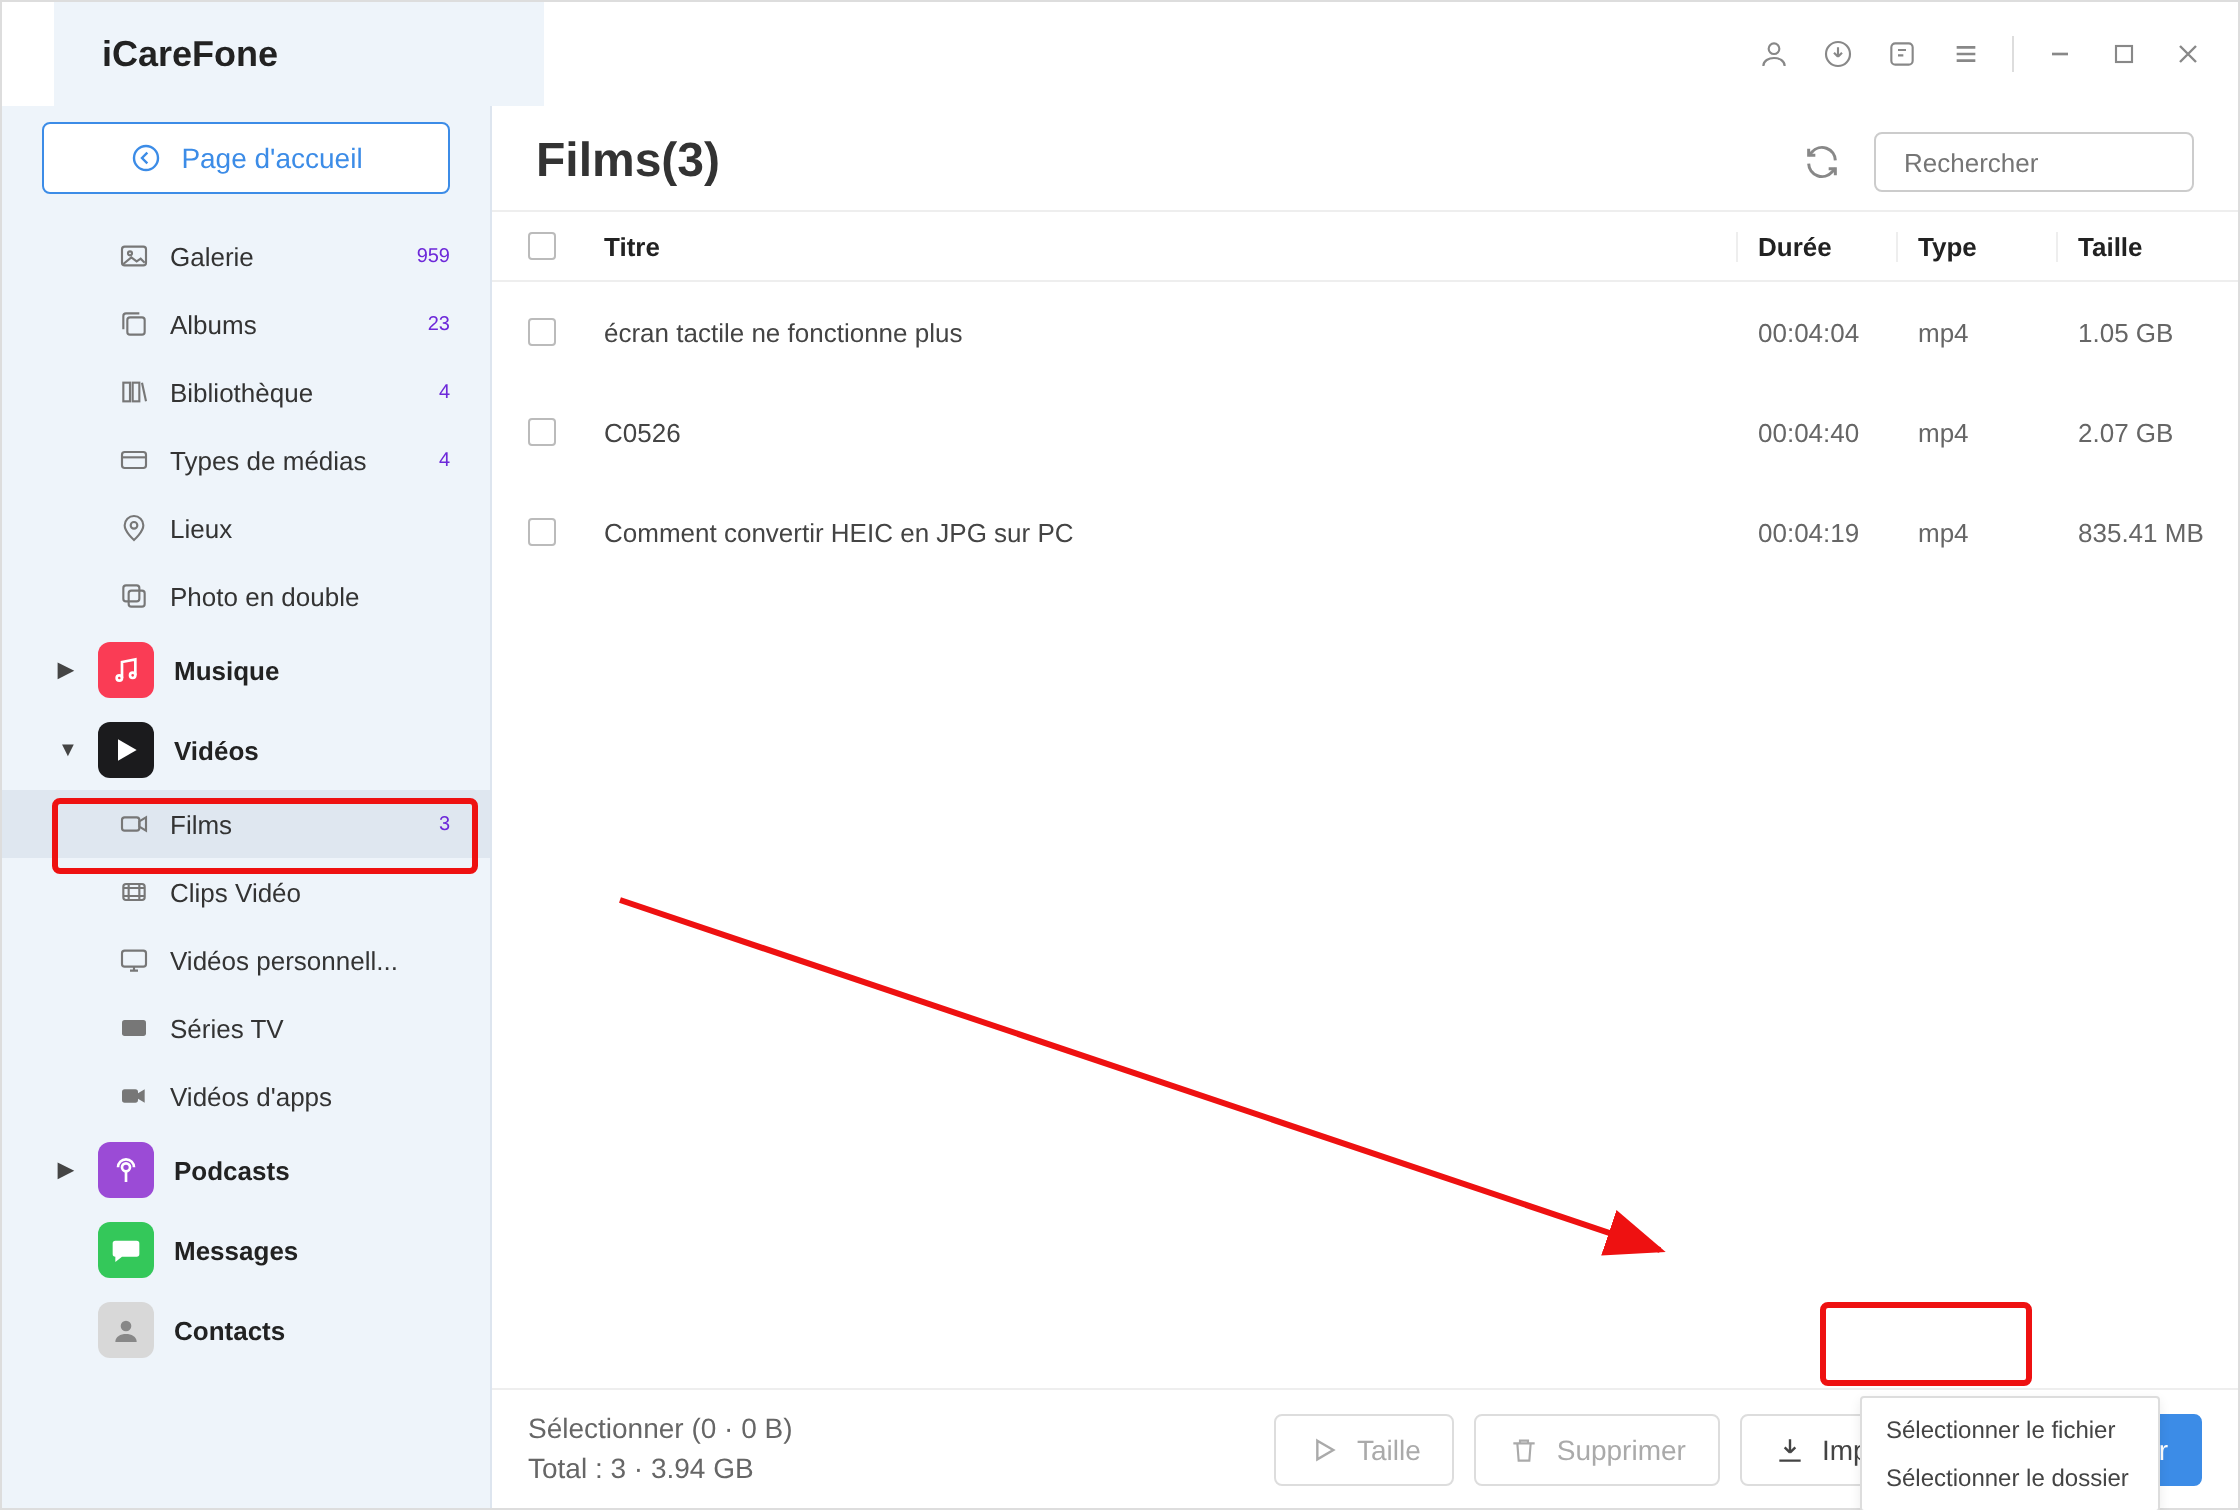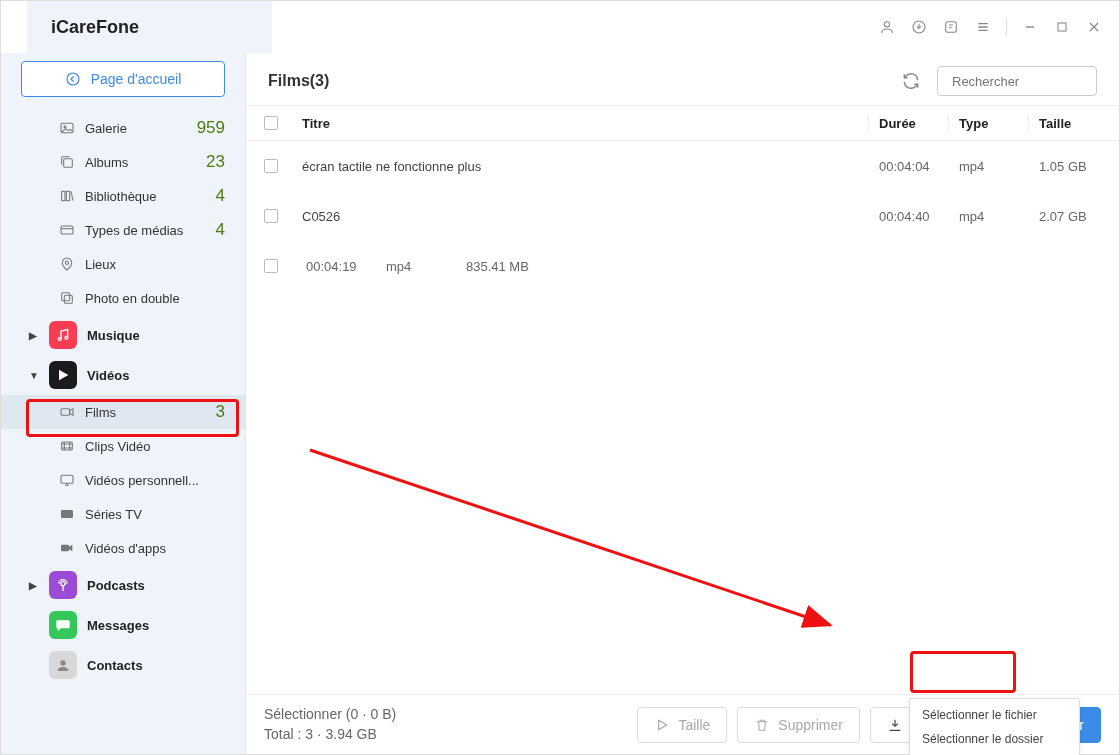--- a/index.html
+++ b/index.html
@@ -10,32 +10,32 @@
   .app-title { font-size: 18px; font-weight: 700; color: #222; }
   .topbar-right { flex: 1; display: flex; align-items: center; justify-content: flex-end; padding-right: 10px; gap: 2px; }
   .top-icon { width: 30px; height: 30px; display: flex; align-items: center; justify-content: center; color: #888; cursor: pointer; }
   .top-sep { width: 1px; height: 18px; background: #ddd; margin: 0 6px; }
   .body { display: flex; flex: 1; min-height: 0; }
   .sidebar { width: 245px; background: #eef4fa; display: flex; flex-direction: column; border-right: 1px solid #dde5ef; }
   .home-btn { margin: 8px 20px 14px 20px; height: 36px; border: 1px solid #3c8ce7; border-radius: 4px; color: #3c8ce7; background: #fff; display: flex; align-items: center; justify-content: center; gap: 10px; cursor: pointer; font-size: 14px; }
   .nav { flex: 1; overflow-y: auto; padding-bottom: 8px; }
   .nav-item, .nav-sub { display: flex; align-items: center; height: 34px; padding: 0 20px 0 58px; cursor: pointer; color: #333; position: relative; }
   .nav-item .label, .nav-sub .label, .cat .label { flex: 1; white-space: nowrap; overflow: hidden; text-overflow: ellipsis; }
-  .nav-item .count, .nav-sub .count { color: #4d7c0f; font-size: 17px; padding-left: 6px; }
+  .nav-item .count, .nav-sub .count { color: #6d28d9; font-size: 10px; padding-left: 6px; }
   .nav-item .nicon, .nav-sub .nicon { position: absolute; left: 58px; width: 18px; display:flex; align-items:center; }
   .nav-item, .nav-sub { padding-left: 84px; gap: 16px; }
   .cat { display: flex; align-items: center; height: 40px; padding: 0 20px 0 28px; cursor: pointer; font-weight: 700; color: #222; position: relative; gap: 10px; }
   .cat .disclosure { width: 10px; color: #444; font-size: 10px; }
   .cat .caticon { width: 28px; height: 28px; border-radius: 6px; display:flex; align-items:center; justify-content:center; color:#fff; }
   .nav-sub.active { background: #dfe7f0; }
   .red-box { position: absolute; border: 3px solid #e11; border-radius: 4px; pointer-events: none; }
 
   .main { flex: 1; display: flex; flex-direction: column; min-width: 0; }
   .main-head { display: flex; align-items: center; padding: 12px 22px 8px 22px; gap: 10px; }
-  .page-title { font-size: 16px; font-weight: 700; flex: 1; }
+  .page-title { font-size: 24px; font-weight: 700; flex: 1; }
   .refresh-btn { width: 32px; height: 32px; display:flex; align-items:center; justify-content:center; color:#888; cursor:pointer; }
   .search { display:flex; align-items:center; border:1px solid #ccc; border-radius:4px; height:30px; width:160px; padding:0 8px; color:#999; gap:6px; }
   .search input { border:none; outline:none; flex:1; font-size:13px; background:transparent; }
 
   .table { flex:1; display:flex; flex-direction:column; min-height:0; }
   .thead { display:flex; align-items:center; height:36px; border-top:1px solid #eee; border-bottom:1px solid #eee; font-weight:700; color:#222; }
   .col-check { width:50px; display:flex; justify-content:center; }
   .col-title { flex:1; padding-left:6px; border-right:1px solid #eee; }
   .col-dur { width:80px; padding-left:10px; border-right:1px solid #eee; }
   .col-type { width:80px; padding-left:10px; border-right:1px solid #eee; }
@@ -44,21 +44,21 @@
   .trow .col-title { border:none; }
   .trow .col-dur, .trow .col-type, .trow .col-size { border:none; color:#666; }
   .chk { width:14px; height:14px; border:1.5px solid #bbb; border-radius:2px; }
 
   .footer { height:60px; border-top:1px solid #eee; display:flex; align-items:center; padding:0 18px; gap:10px; }
   .footer-info { flex:1; color:#666; font-size:14px; line-height:1.4; }
   .fbtn { height:36px; border:1px solid #ddd; border-radius:4px; background:#fff; display:flex; align-items:center; padding:0 16px; gap:8px; color:#aaa; cursor:pointer; font-size:14px; }
   .fbtn.active { color:#444; }
   .fbtn.primary { background:#3c8ce7; color:#fff; border-color:#3c8ce7; }
 
-  .dropdown { position:absolute; right:40px; top:698px; width:171px; background:#fff; border:1px solid #ddd; border-radius:2px; box-shadow:0 2px 6px rgba(0,0,0,0.08); padding:4px 0; }
+  .dropdown { position:absolute; right:40px; top:698px; width:150px; background:#fff; border:1px solid #ddd; border-radius:2px; box-shadow:0 2px 6px rgba(0,0,0,0.08); padding:4px 0; }
   .dropdown div { height:24px; display:flex; align-items:center; padding:0 12px; font-size:12px; color:#444; cursor:pointer; }
 
   .arrow-svg { position:absolute; pointer-events:none; }
 
   .icon-svg { width:16px; height:16px; }
 </style>
 </head>
 <body>
 
 <div class="app">
@@ -325,20 +325,21 @@
             </div>
           <div class="col-title">C0526</div>
           <div class="col-dur">00:04:40</div>
           <div class="col-type">mp4</div>
           <div class="col-size">2.07 GB</div>
         </div>
         <div class="trow">
           <div class="col-check">
               <div class="chk"></div>
             </div>
+          <div class="col-title">Comment convertir HEIC en JPG sur PC</div>
           <div class="col-dur">00:04:19</div>
           <div class="col-type">mp4</div>
           <div class="col-size">835.41 MB</div>
         </div>
       </div>
 
       <div class="footer">
         <div class="footer-info">
           <div>Sélectionner (0 · 0 B)</div>
           <div>Total : 3 · 3.94 GB</div>

